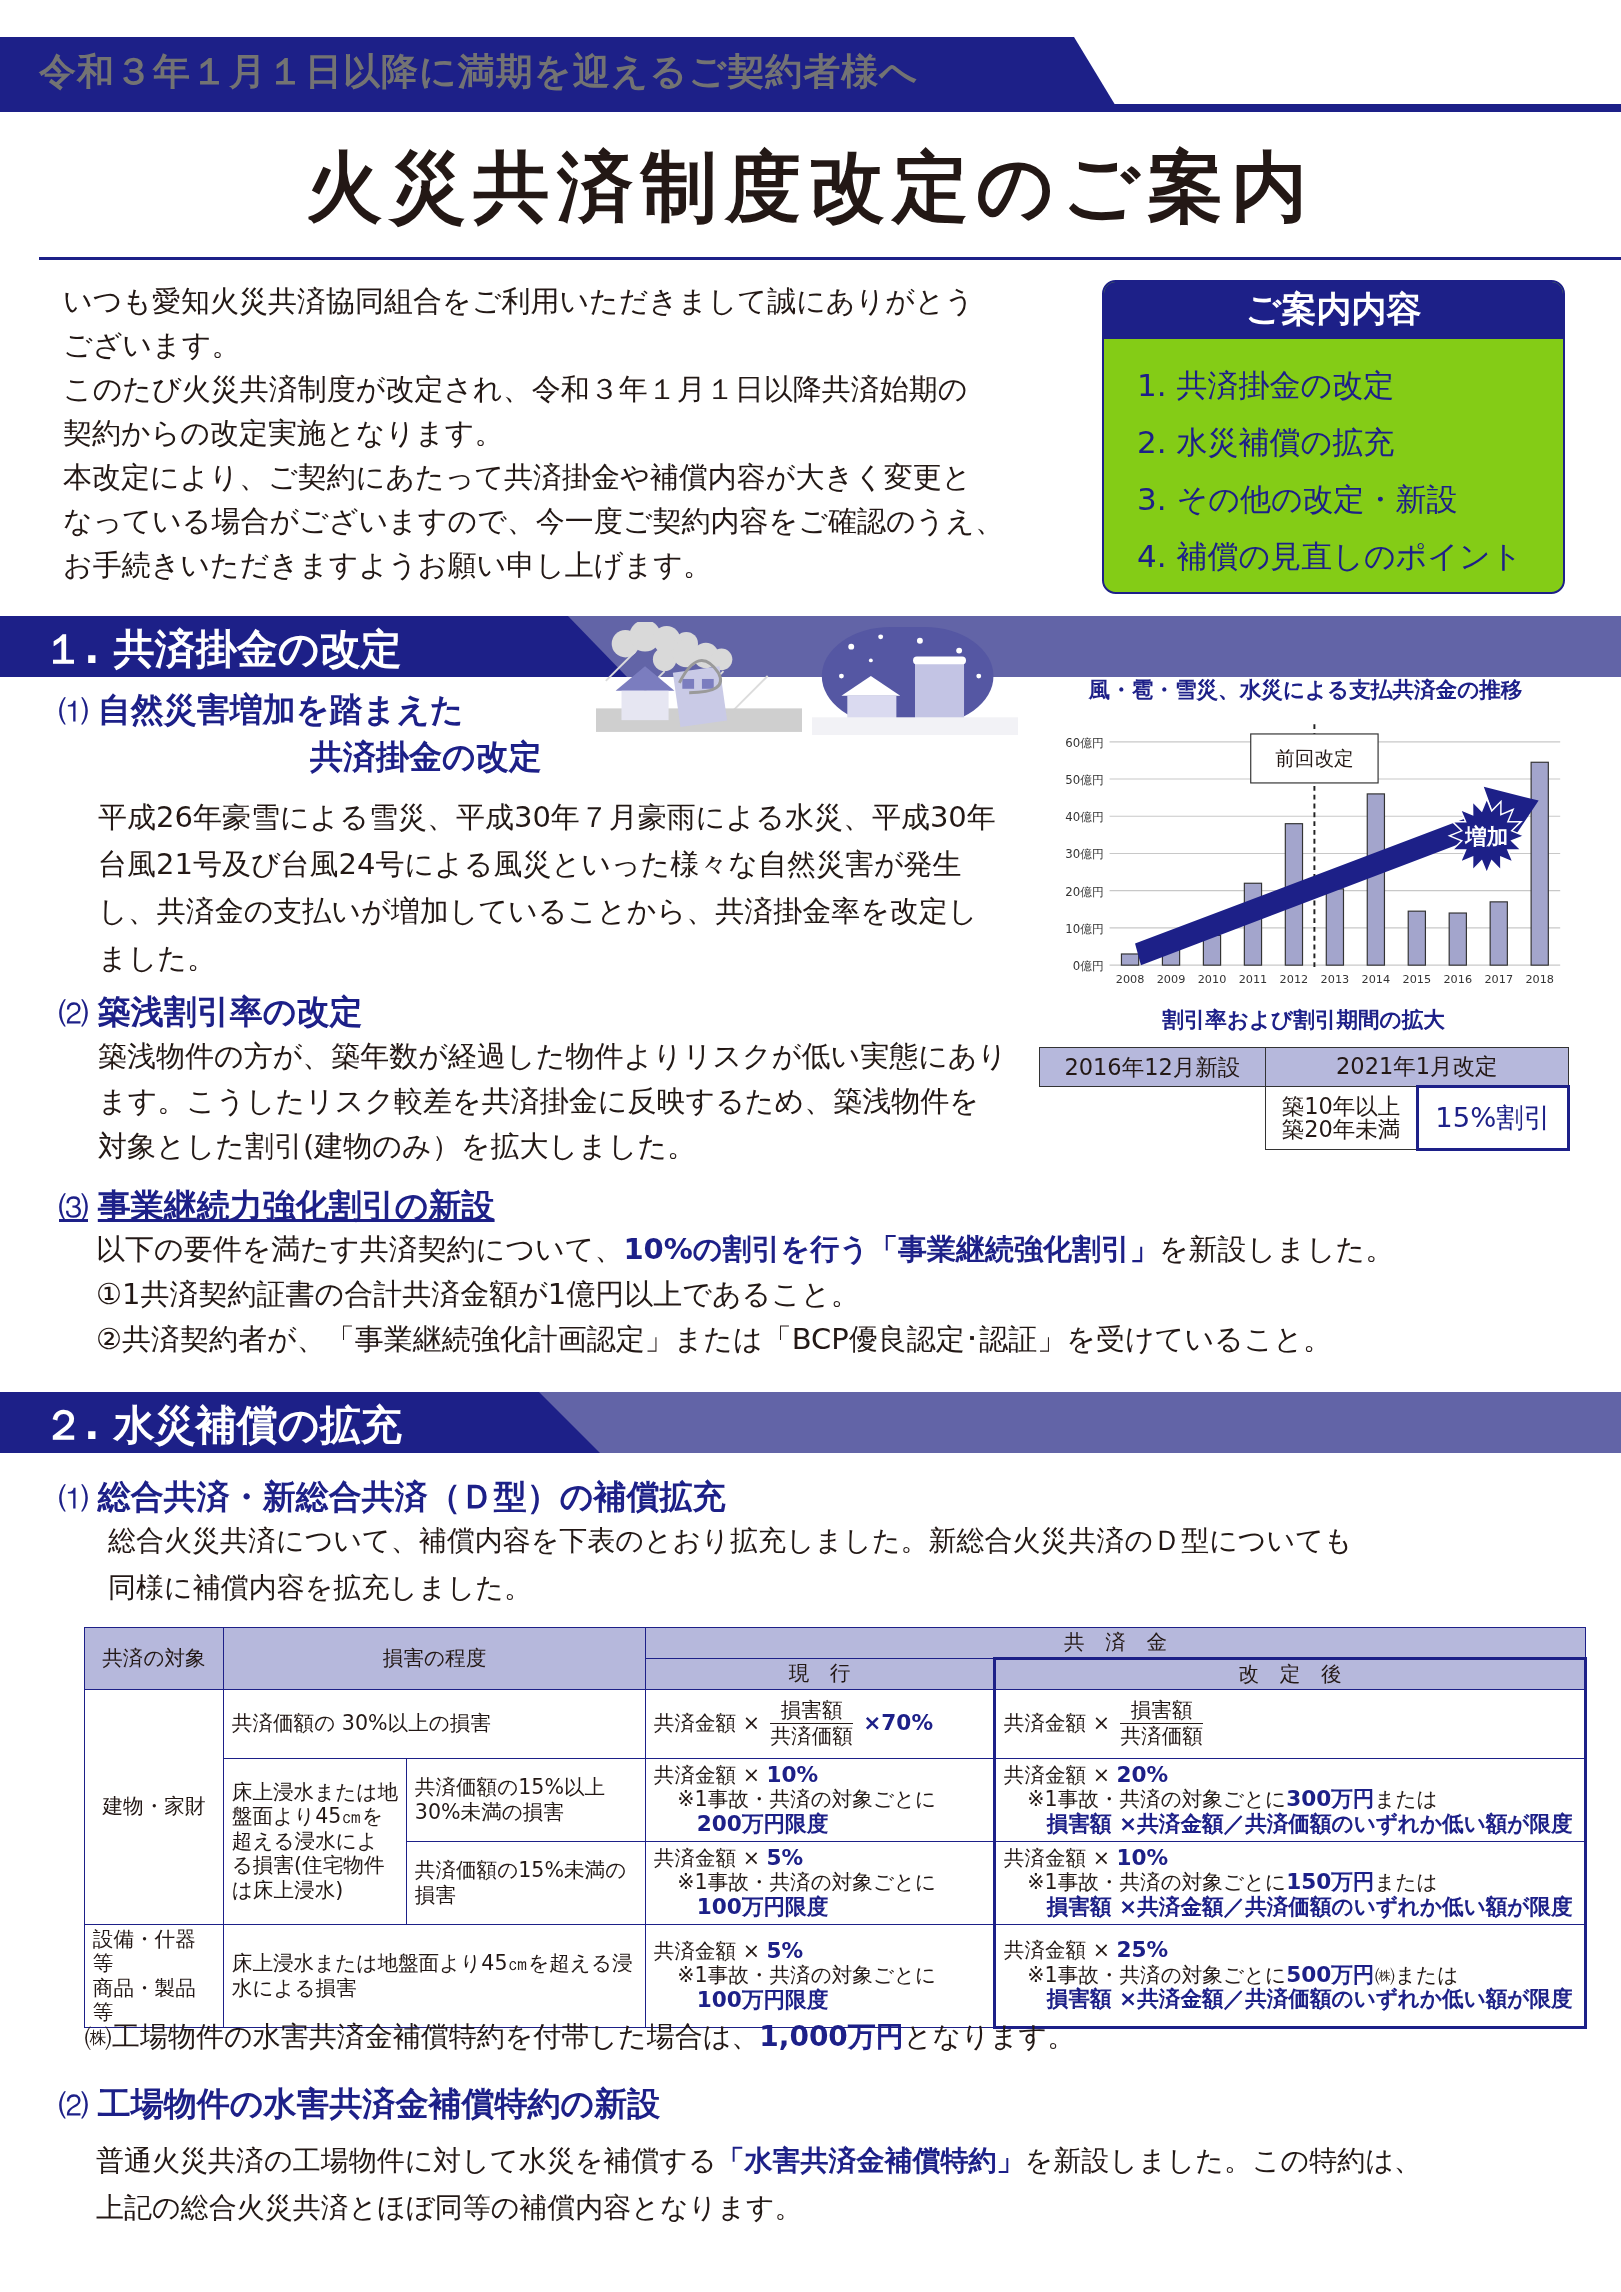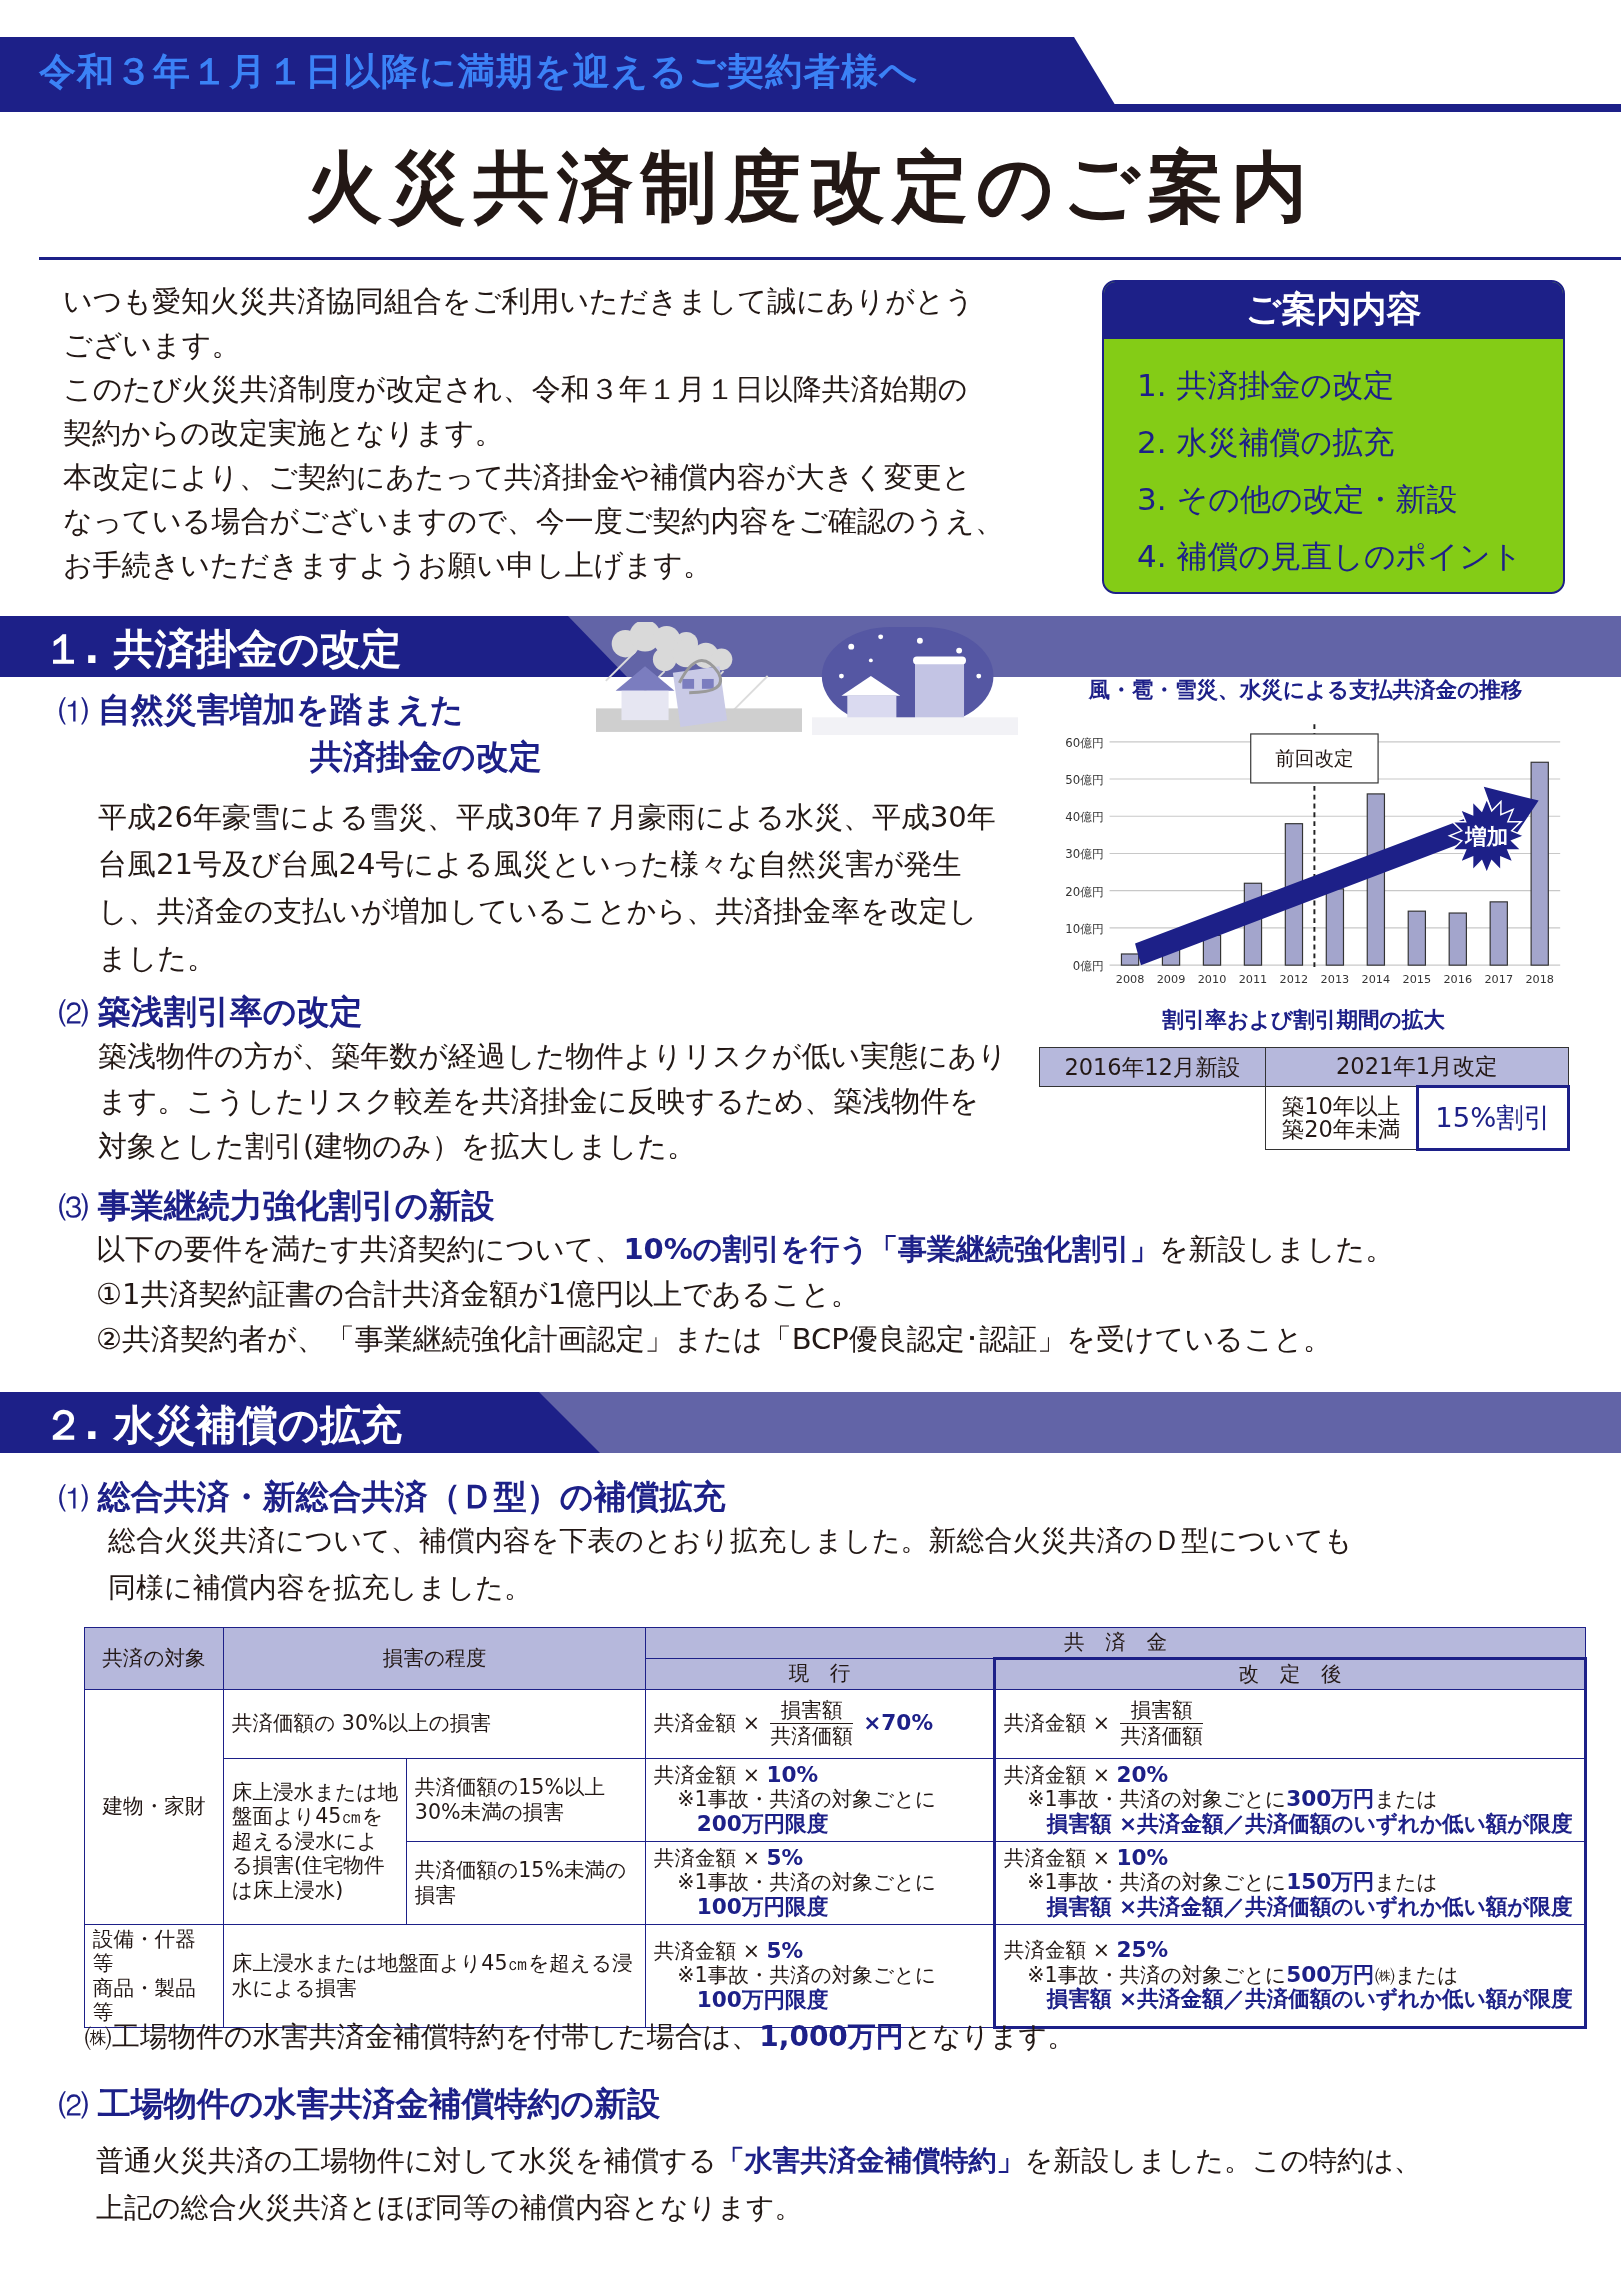--- a/index.html
+++ b/index.html
@@ -5,21 +5,21 @@
   * { box-sizing: border-box; margin: 0; padding: 0; }
   body { width: 1621px; height: 2293px; background: #ffffff; position: relative; overflow: hidden;
          font-family: "DejaVu Sans", "Liberation Sans", sans-serif; color: #231815; }
   .abs { position: absolute; }
 
   
   .top-banner { left: 0; top: 37px; width: 1621px; height: 78px; }
   .top-banner .band { position: absolute; left: 0; top: 0; height: 71px; width: 1117px; background: #1d2088;
       clip-path: polygon(0 0, 1074px 0, 1117px 100%, 0 100%); }
   .top-banner .rule { position: absolute; left: 0; top: 67px; height: 7.8px; width: 1621px; background: #1d2088; }
-  .top-banner .text { position: absolute; left: 39px; top: 9.8px; font-size: 37px; font-weight: bold; color: #3b82f6; letter-spacing: 1px; white-space: nowrap; }
+  .top-banner .text { position: absolute; left: 39px; top: 9.8px; font-size: 37px; font-weight: bold; color: #737373; letter-spacing: 1px; white-space: nowrap; }
 
   .main-title { left: 0; width: 1621px; top: 137px; text-align: center; font-size: 76px; font-weight: bold; letter-spacing: 7.8px; color: #231815; }
   .title-rule { left: 39px; top: 257px; width: 1582px; height: 2.9px; background: #1d2088; }
 
   .intro { left: 63px; top: 282px; width: 990px; font-size: 29px; line-height: 44px; color: #231815; }
   .intro p { white-space: nowrap; font-family: Liberation Mono, monospace; }
 
   .guide-box { left: 1102px; top: 280px; width: 463px; height: 314px; border: 2.9px solid #1d2088; border-radius: 13.7px; overflow: hidden; background: #84cc16; }
   .guide-box .head { background: #1d2088; color: #fff; font-size: 35px; font-weight: bold; text-align: center; height: 57px; line-height: 55px; }
   .guide-box ul { list-style: none; padding: 17.6px 0 0 33px; }
@@ -232,21 +232,21 @@
       <td style="height:63px; line-height:23.5px;">
         <div>築10年以上</div>
         <div>築20年未満</div>
       </td>
       <td class="big boxed">15%割引</td>
     </tr>
   </tbody>
     </table>
 </div>
 
-<div class="abs sub-head" style="left:59px; top:1184px;">
+<div class="abs sub-head" style="left:59px; top:1184px;text-decoration:underline;">
   <span class="num">⑶</span><span>事業継続力強化割引の新設</span>
 </div>
 <div class="abs body-text" style="left:96px; top:1227px;">
   <div>
     <span>以下の要件を満たす共済契約について、</span><span class="hl">10%の割引を行う「事業継続強化割引」</span><span>を新設しました。</span>
   </div>
   <div>①1共済契約証書の合計共済金額が1億円以上であること。</div>
   <div>②共済契約者が、「事業継続強化計画認定」または「BCP優良認定･認証」を受けていること。</div>
 </div>
 

